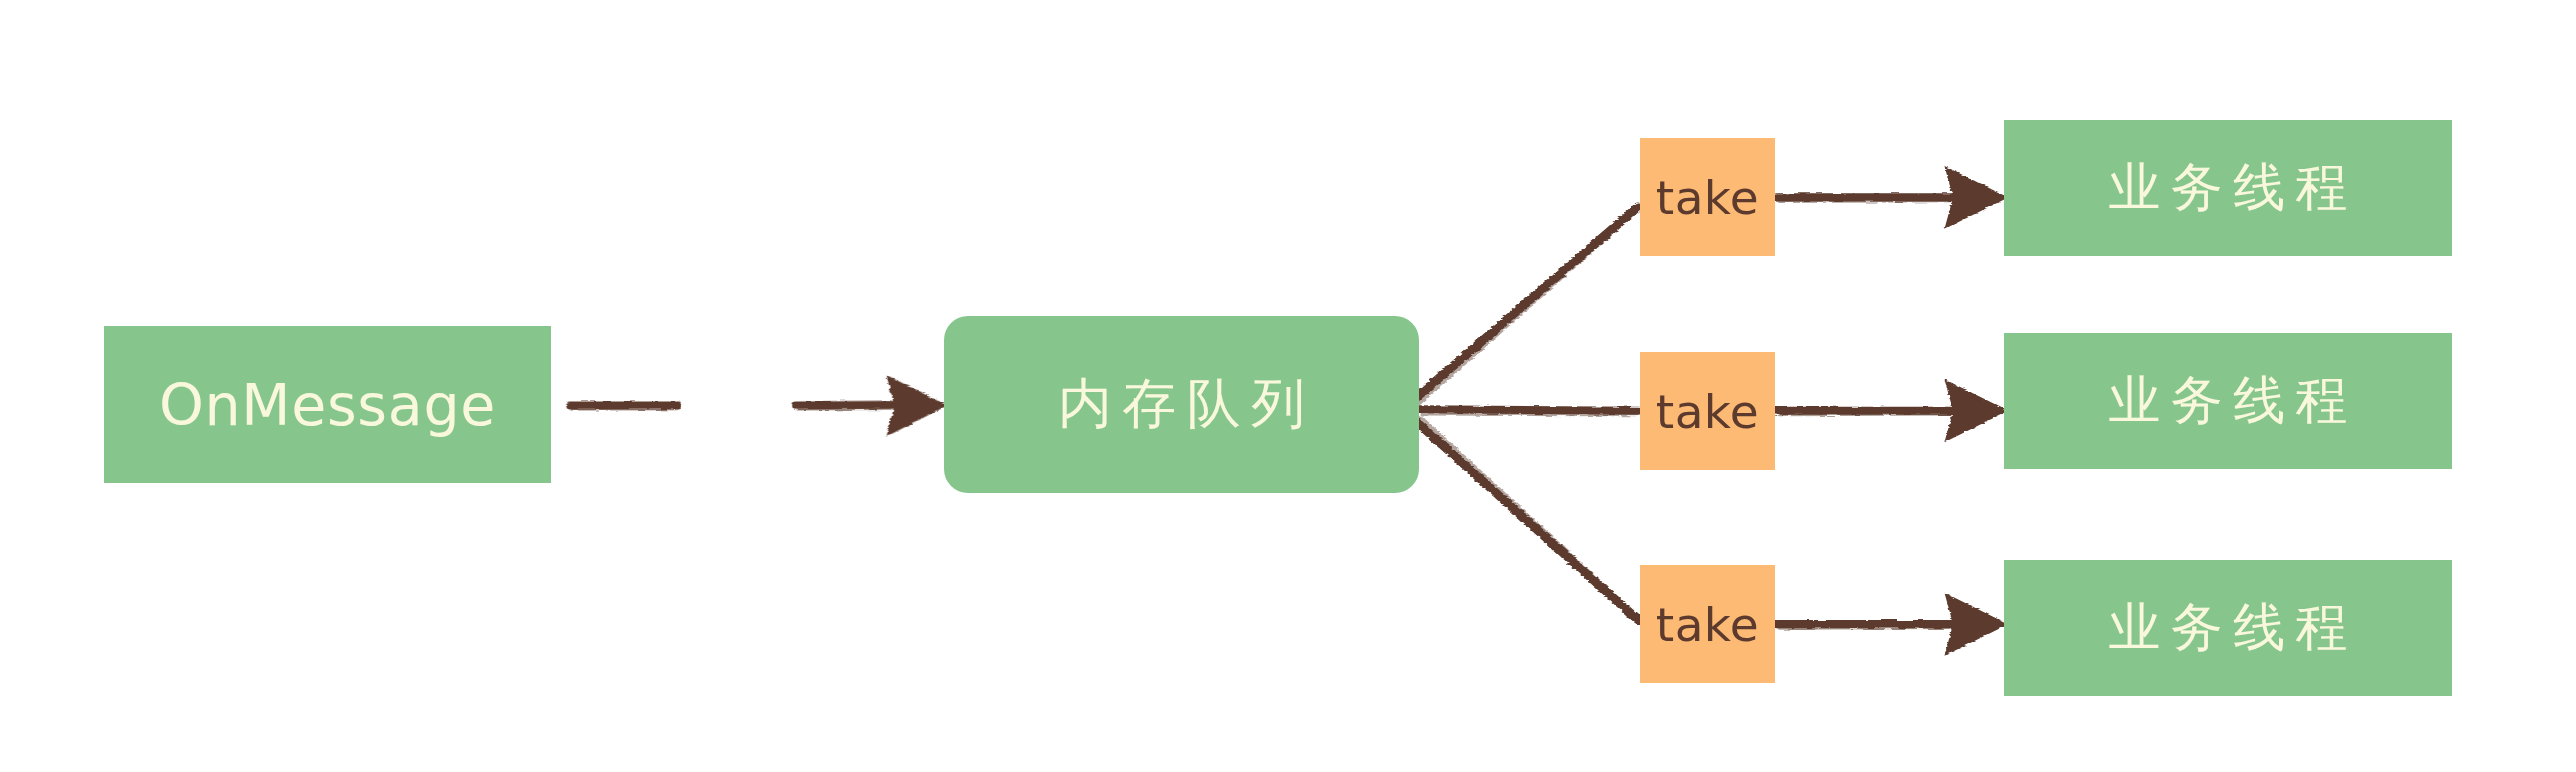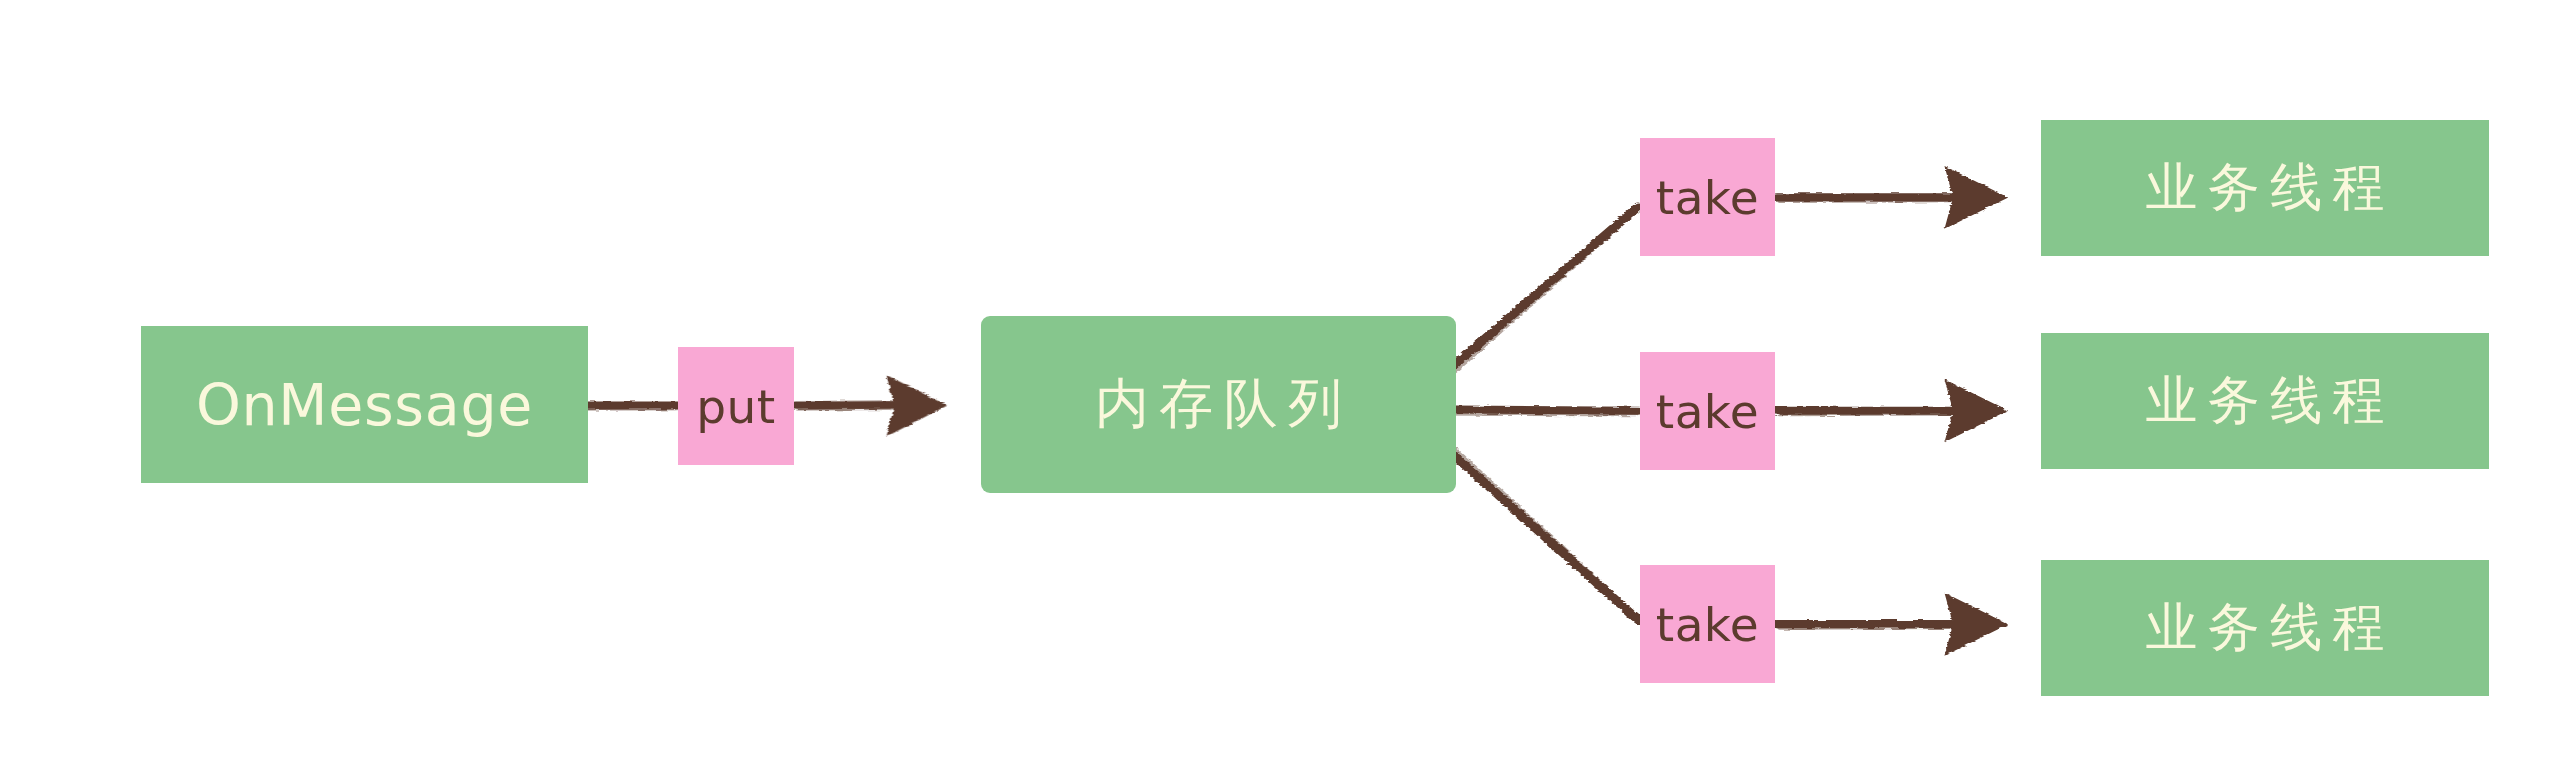--- a/index.html
+++ b/index.html
@@ -21,39 +21,38 @@
   .node {
     position: absolute;
     display: flex;
     align-items: center;
     justify-content: center;
     box-sizing: border-box;
   }
   .node-green {
     background: #86c68d;
     color: #faf8dc;
-    margin-left: 37px;
   }
   .node-label-en {
     font-family: "DejaVu Sans", "Liberation Sans", sans-serif;
     font-weight: 400;
     letter-spacing: 0.7px;
   }
   .node-label-cjk {
     font-family: "DejaVu Sans", "Liberation Sans", sans-serif;
     font-weight: 400;
     letter-spacing: 10.3px;
     text-indent: 10.3px;
   }
   .edge-label {
     position: absolute;
     display: flex;
     align-items: center;
     justify-content: center;
-    background: #f9a8d4;
+    background: #fdba74;
     color: #5c3b2e;
     font-family: "DejaVu Sans", "Liberation Sans", sans-serif;
     font-weight: 400;
     letter-spacing: 0.4px;
     box-sizing: border-box;
     z-index: 3;
   }
   #edges {
     position: absolute;
     left: 0;
@@ -132,39 +131,36 @@
         <path d="M 2418 853 L 2650 852" stroke-width="5" fill="none" opacity="0.5"></path>
         <path d="M 2645 808 L 2726 848 L 2645 888 L 2656 848 Z" stroke-width="3"></path>
       </g>
     </g>
   </svg>
 
   <div class="node node-green" style="left:104px; top:326px; width:447px; height:157px; border-radius:0; z-index:2;">
     <span class="node-label-en" style="font-size:57px;">OnMessage</span>
   </div>
 
-  <div class="node node-green" style="left:944px; top:316px; width:475px; height:177px; border-radius:9px; z-index:2;text-align:center;">
+  <div class="node node-green" style="left:944px; top:316px; width:475px; height:177px; border-radius:24px; z-index:2;text-align:center;">
     <span class="node-label-cjk" style="font-size:54px;">内存队列</span>
   </div>
 
   <div class="node node-green" style="left:2004px; top:120px; width:448px; height:136px; border-radius:0; z-index:2;">
     <span class="node-label-cjk" style="font-size:52px;">业务线程</span>
   </div>
 
   <div class="node node-green" style="left:2004px; top:333px; width:448px; height:136px; border-radius:0; z-index:2;">
     <span class="node-label-cjk" style="font-size:52px;">业务线程</span>
   </div>
 
   <div class="node node-green" style="left:2004px; top:560px; width:448px; height:136px; border-radius:0; z-index:2;">
     <span class="node-label-cjk" style="font-size:52px;">业务线程</span>
   </div>
 
-  <div class="edge-label" style="left:678px; top:347px; width:116px; height:118px; font-size:47px;">
-    <span>put</span>
-  </div>
 
   <div class="edge-label" style="left:1640px; top:138px; width:135px; height:118px; font-size:47px;">
     <span>take</span>
   </div>
 
   <div class="edge-label" style="left:1640px; top:352px; width:135px; height:118px; font-size:47px;">
     <span>take</span>
   </div>
 
   <div class="edge-label" style="left:1640px; top:565px; width:135px; height:118px; font-size:47px;">

